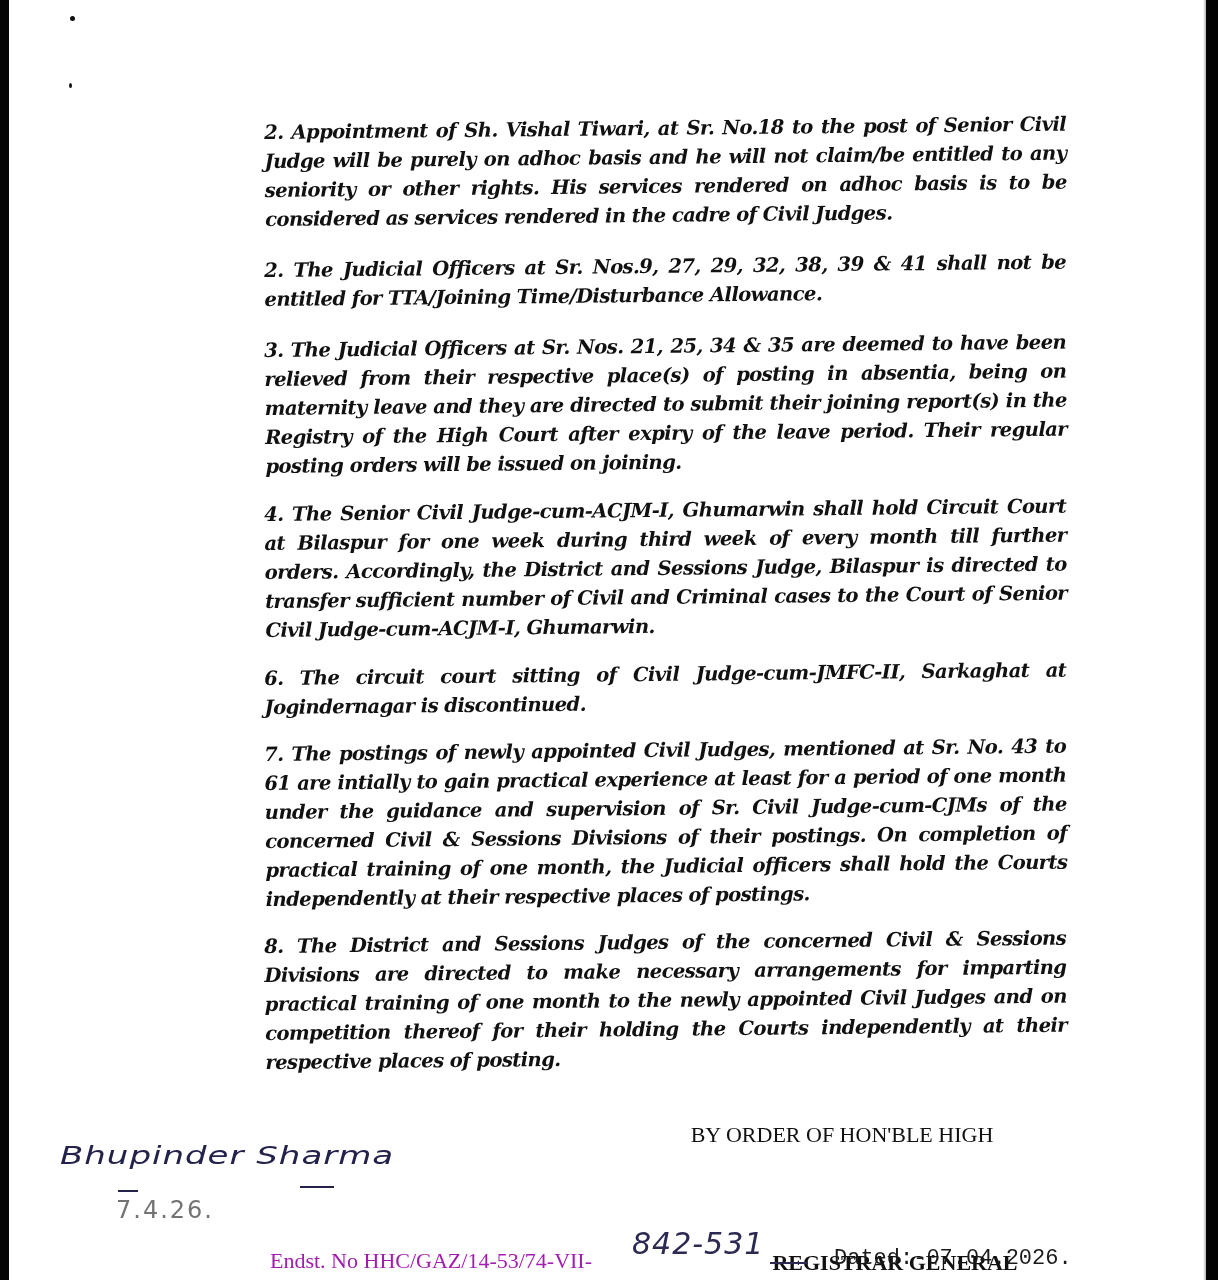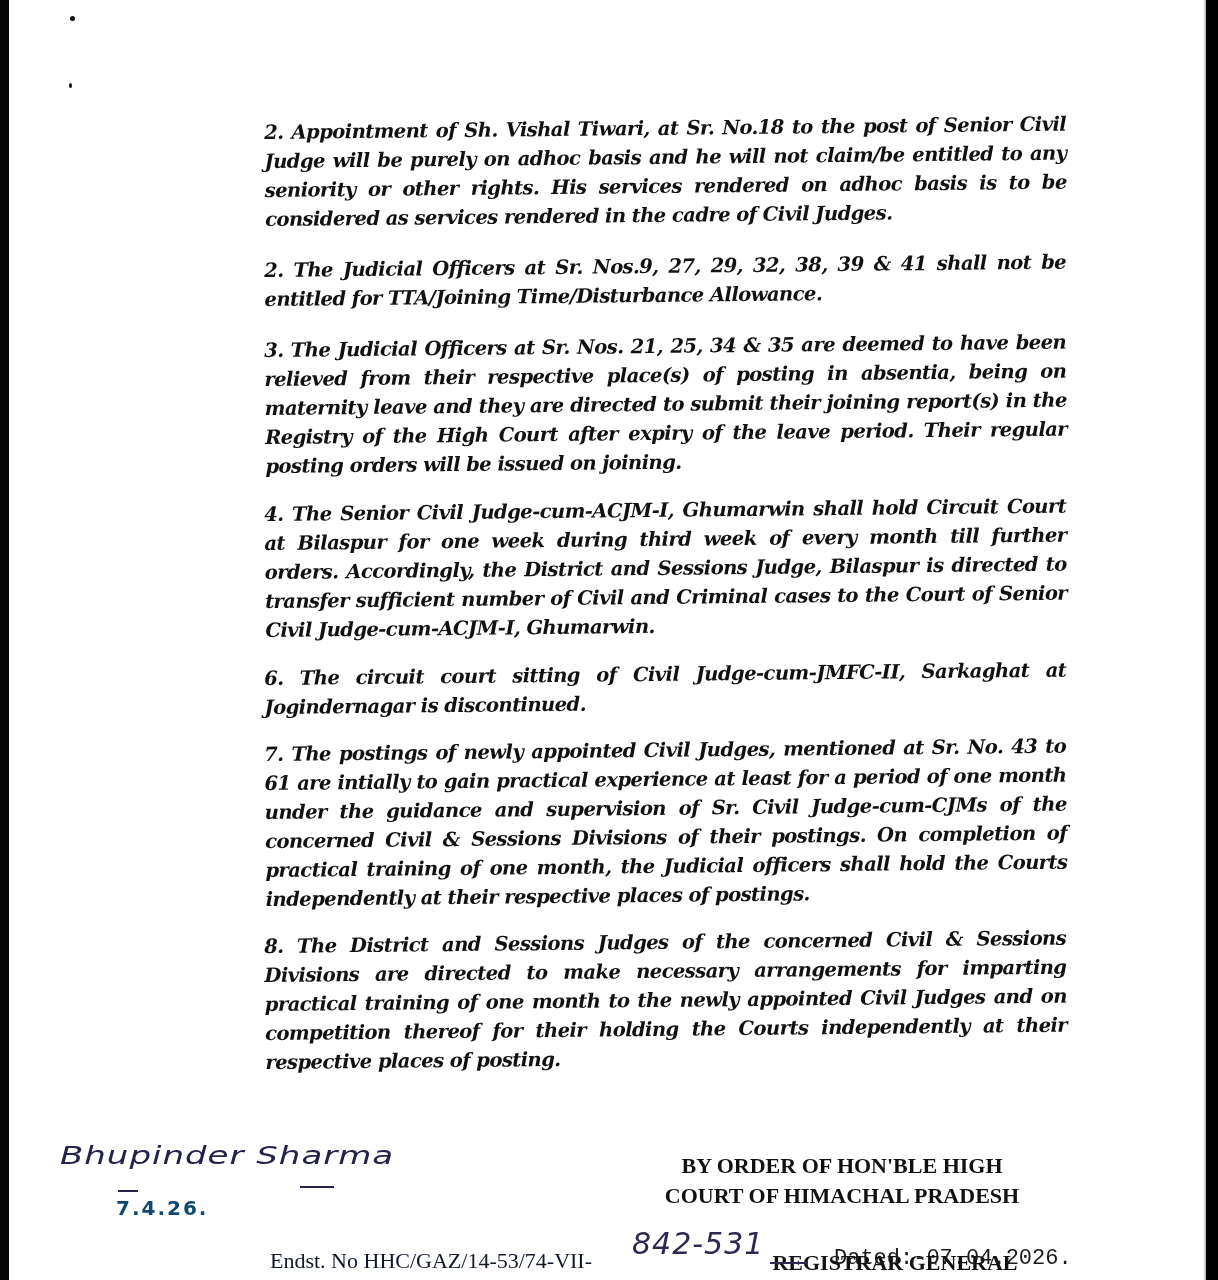--- a/index.html
+++ b/index.html
@@ -29,32 +29,32 @@
     .p1 { top: 118px; }
     .p2 { top: 256px; }
     .p3 { top: 336px; }
     .p4 { top: 500px; }
     .p5 { top: 664px; }
     .p6 { top: 740px; }
     .p7 { top: 932px; }
 
     .order {
       position: absolute; left: 660px; top: 1120px; width: 364px;
-      font-family: "Liberation Serif", "DejaVu Serif", serif; font-weight: bold;
-      font-size: 22px; line-height: 30px; text-align: center; margin-top: 31px;
+      font-family: "Liberation Serif", "DejaVu Serif", serif; font-weight: normal;
+      font-size: 22px; line-height: 30px; text-align: center;
     }
     .registrar {
       position: absolute; left: 760px; top: 1248px; width: 270px;
       font-family: "Liberation Serif", "DejaVu Serif", serif; font-weight: bold;
       font-size: 22px; line-height: 30px; text-align: center;
     }
     .endst {
       position: absolute; left: 270px; top: 1246px;
       font-family: "Liberation Serif", "DejaVu Serif", serif;
-      font-size: 22px; line-height: 30px; color: #0f172a;
+      font-size: 22px; line-height: 30px; color: #a21caf;
     }
     .endst-hand {
       position: absolute; left: 632px; top: 1226px;
       font-family: "DejaVu Sans", sans-serif; font-style: italic;
       font-size: 30px; color: #2c2a52; letter-spacing: 1px;
     }
     .endst-hand-line { position: absolute; left: 770px; top: 1262px; width: 38px; height: 2px; background: #2c2a52; }
     .dated {
       position: absolute; left: 834px; top: 1244px;
       font-family: Liberation Mono, monospace;
@@ -63,22 +63,22 @@
     .signature {
       position: absolute; left: 60px; top: 1140px;
       font-family: "DejaVu Sans", sans-serif; font-style: italic;
       font-size: 34px; color: #23224a; letter-spacing: 1px;
       transform: scaleY(0.75); transform-origin: left top;
     }
     .sig-line1 { position: absolute; left: 118px; top: 1190px; width: 20px; height: 2px; background: #23224a; }
     .sig-line2 { position: absolute; left: 300px; top: 1186px; width: 34px; height: 2px; background: #23224a; }
     .sig-date {
       position: absolute; left: 116px; top: 1196px;
-      font-family: "DejaVu Sans", sans-serif; font-weight: bold;
-      font-size: 20px; color: #0c4a6e; letter-spacing: 2px;
+      font-family: "DejaVu Sans", sans-serif; font-weight: normal;
+      font-size: 24px; color: #737373; letter-spacing: 2px;
     }
   </style>
 </head>
 <body>
 
 <div class="edge-left"></div>
 <div class="edge-right-shade"></div>
 <div class="edge-right"></div>
 <div class="speck speck1"></div>
 <div class="speck speck2"></div>
@@ -86,21 +86,20 @@
 <p class="body-text p1" style="margin:0">2. Appointment of Sh. Vishal Tiwari, at Sr. No.18  to the post of Senior Civil Judge will be purely on adhoc basis and he will not claim/be entitled to any seniority or other rights.  His services rendered on adhoc basis is to be considered as services rendered in the cadre of Civil Judges.</p>
 <p class="body-text p2" style="margin:0">2. The Judicial Officers at Sr. Nos.9, 27, 29, 32, 38, 39 &amp; 41 shall not be entitled for TTA/Joining Time/Disturbance Allowance.</p>
 <p class="body-text p3" style="margin:0">3. The Judicial Officers at Sr. Nos. 21, 25, 34 &amp; 35  are deemed to have been relieved from their respective place(s) of posting in absentia, being on maternity leave and  they are directed to submit their joining report(s) in the Registry of the High Court after expiry of the leave period. Their regular posting orders will be issued on joining.</p>
 <p class="body-text p4" style="margin:0">4. The Senior Civil Judge-cum-ACJM-I, Ghumarwin shall hold Circuit Court at Bilaspur for one week during third week of every month till further orders.  Accordingly, the District and Sessions Judge, Bilaspur is directed to transfer sufficient number of Civil and Criminal cases to the Court of Senior Civil Judge-cum-ACJM-I, Ghumarwin.</p>
 <p class="body-text p5" style="margin:0">6. The circuit court sitting of Civil Judge-cum-JMFC-II, Sarkaghat at Jogindernagar is discontinued.</p>
 <p class="body-text p6" style="margin:0">7. The postings of newly appointed Civil Judges, mentioned at Sr. No. 43 to 61 are intially to gain practical experience at least for a period of one month under the guidance and supervision of Sr. Civil Judge-cum-CJMs of the concerned Civil &amp; Sessions Divisions of their postings. On completion of practical training of one month, the  Judicial officers shall hold the Courts independently at their respective places of postings.</p>
 <p class="body-text p7" style="margin:0">8. The District and Sessions Judges of the concerned Civil &amp; Sessions Divisions are directed to make necessary arrangements for imparting practical training  of one month to the newly appointed  Civil Judges and on competition thereof for their holding the Courts independently at their respective places of posting.</p>
 
 <div class="order">
   <div>BY ORDER OF HON'BLE HIGH</div>
-  <div>COURT OF HIMACHAL PRADESH</div>
 </div>
 
 <div class="signature">Bhupinder Sharma</div>
 <div class="sig-line1"></div>
 <div class="sig-line2"></div>
 <div class="sig-date">7.4.26.</div>
 
 <div class="registrar">REGISTRAR GENERAL</div>
 
 <div class="endst">Endst. No HHC/GAZ/14-53/74-VII-</div>

